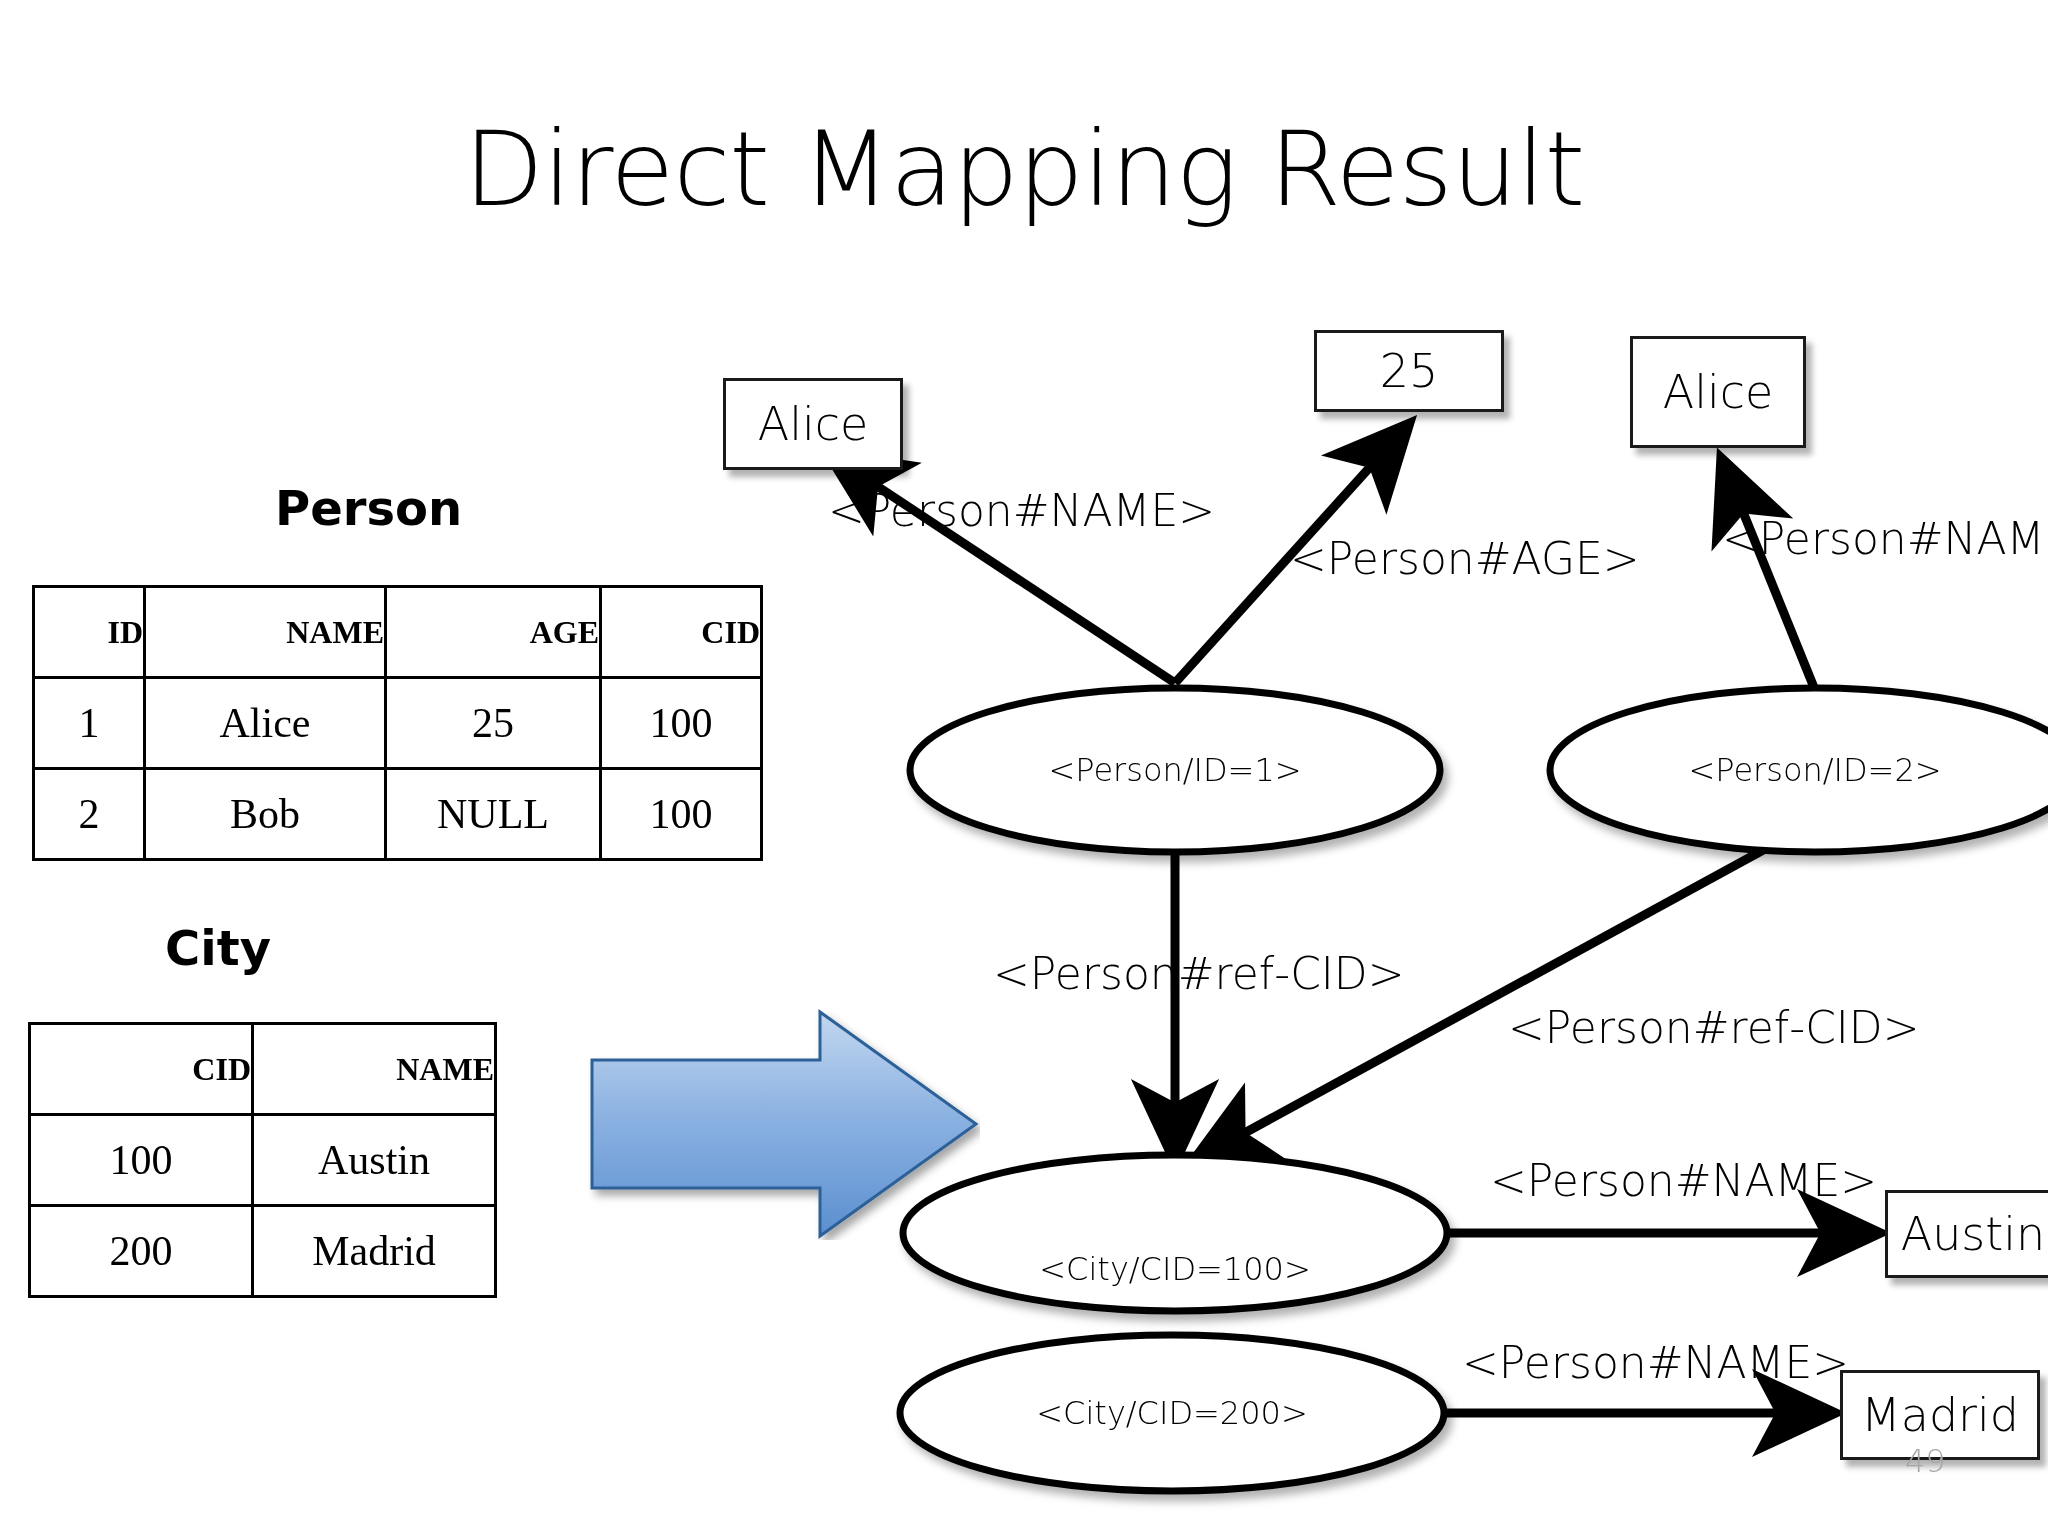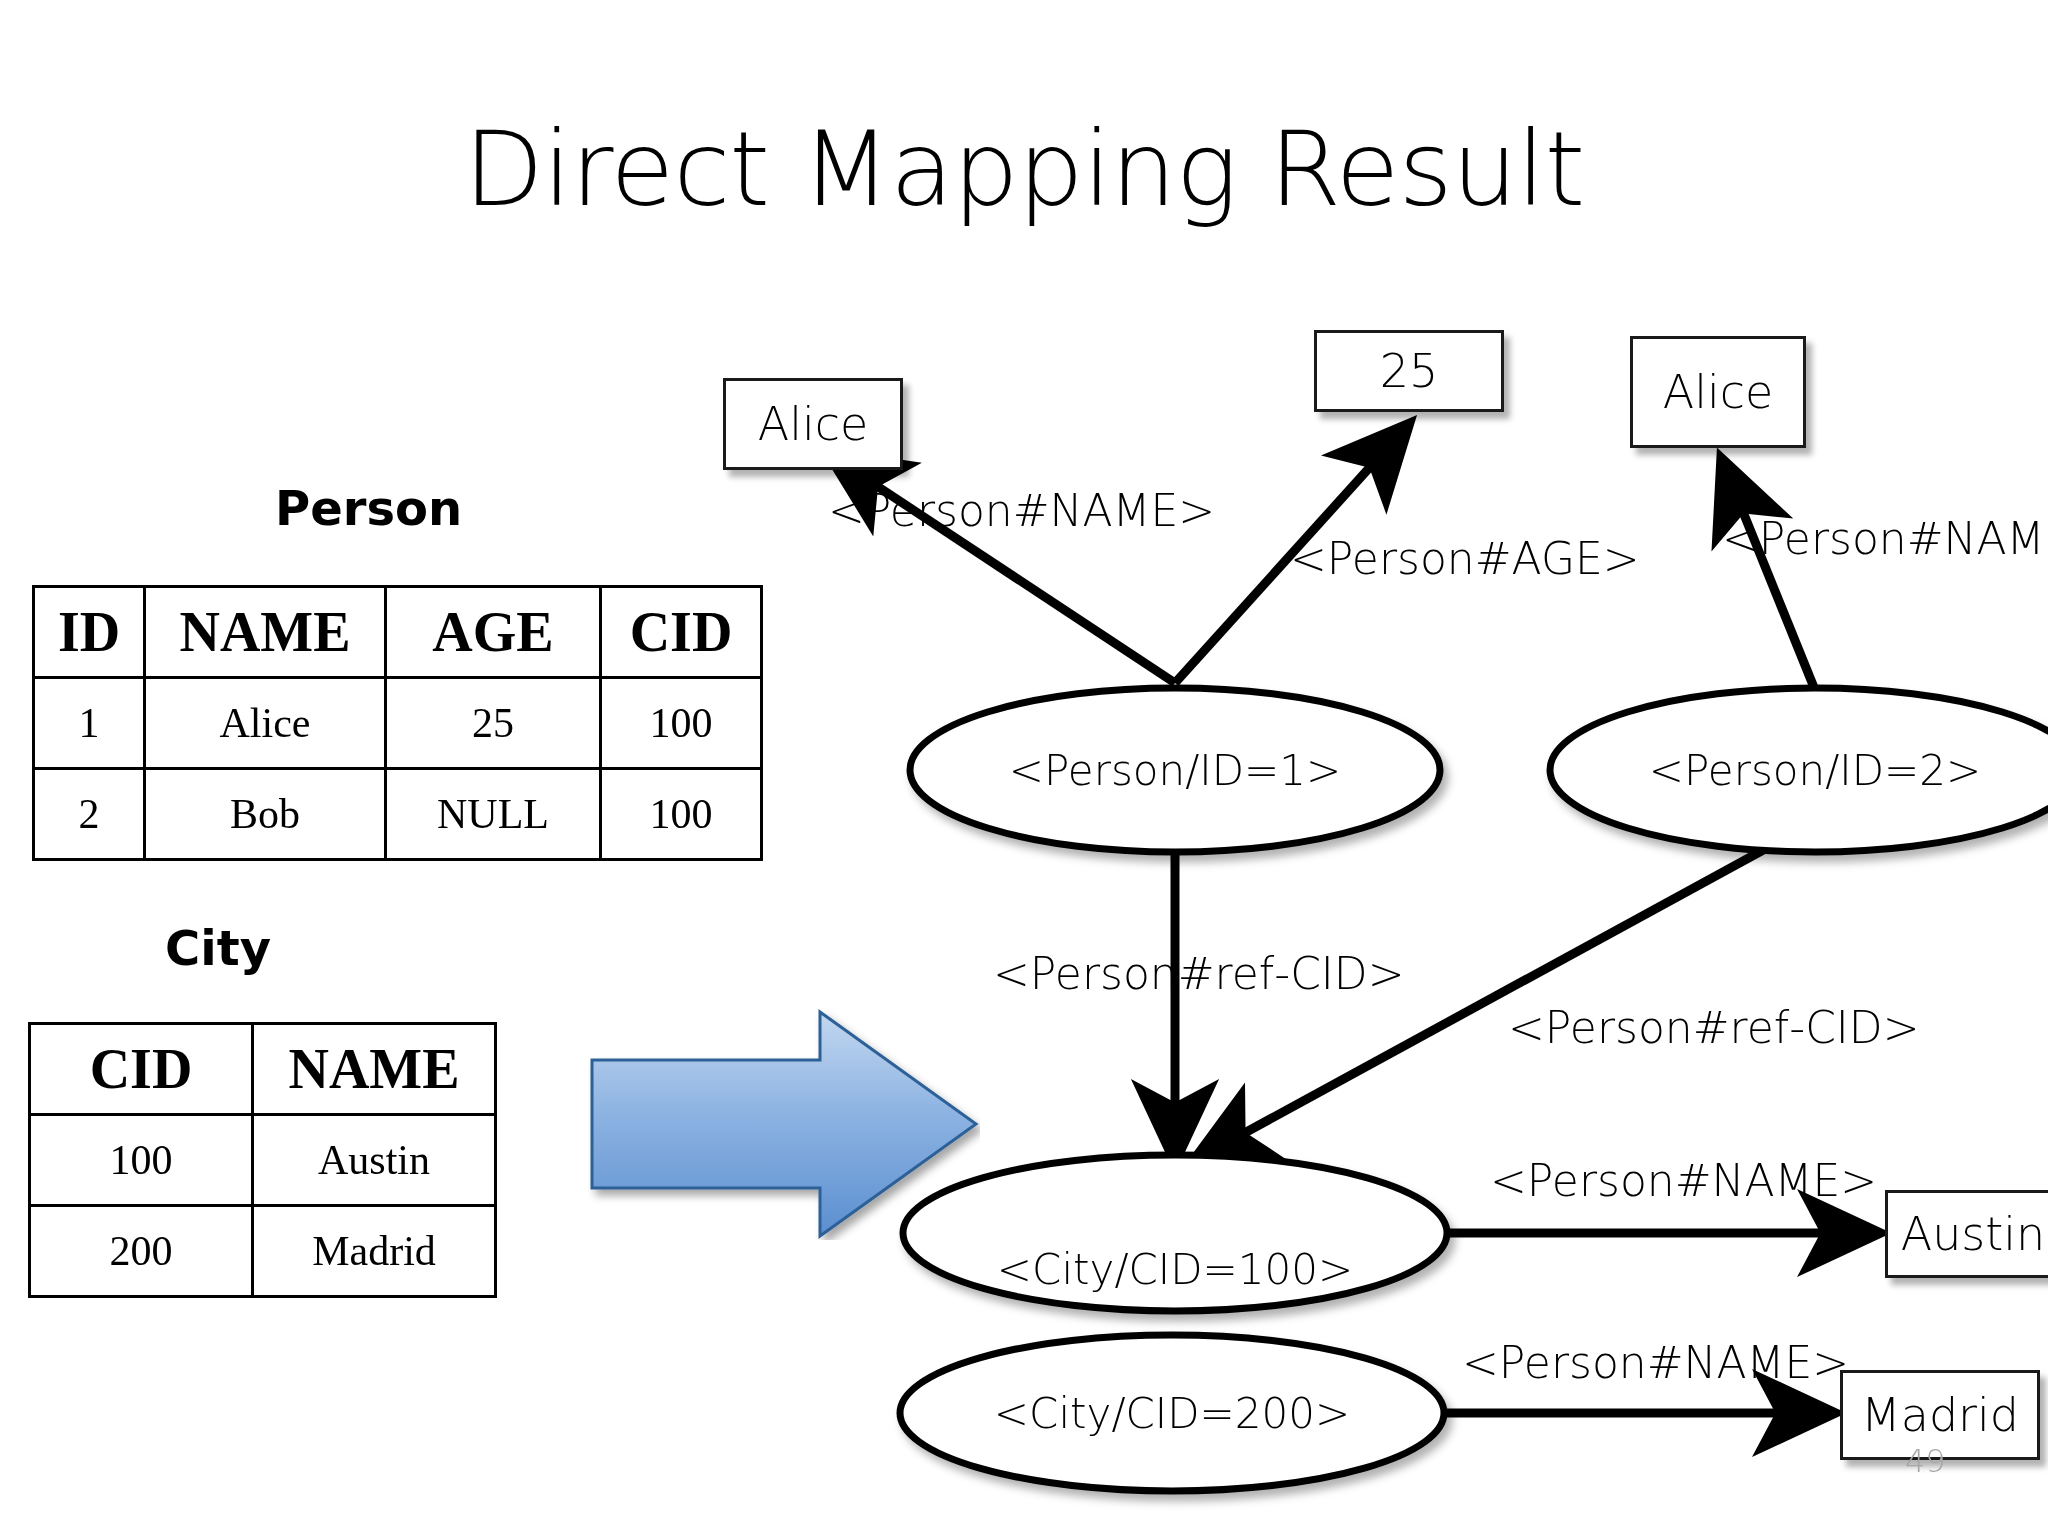--- a/index.html
+++ b/index.html
@@ -53,21 +53,22 @@
   }
   .rel-table td, .rel-table th {
     border: 3px solid #000000;
     text-align: center;
     color: #000000;
     padding: 0;
     line-height: 1;
   }
   .rel-table th {
     font-weight: bold;
-    font-size: 56px;
+    font-size: 32px;
+    text-align: right;
   }
   .rel-table td {
     font-weight: normal;
     font-size: 42px;
   }
   #person-table { left: 32px; top: 585px; }
   #person-table th, #person-table td { height: 88px; }
   #person-table .c-id   { width: 108px; }
   #person-table .c-name { width: 238px; }
   #person-table .c-age  { width: 212px; }
@@ -117,21 +118,21 @@
   #box-25       { left: 1314px; top: 330px;  width: 190px; height: 82px; }
   #box-alice-2  { left: 1630px; top: 336px;  width: 176px; height: 112px; }
   #box-austin   { left: 1885px; top: 1190px; width: 176px; height: 88px; }
   #box-madrid   { left: 1840px; top: 1370px; width: 200px; height: 90px; }
 
   
   .node-label {
     position: absolute;
     font-family: "DejaVu Sans", sans-serif;
     font-weight: 300;
-    font-size: 42px;
+    font-size: 32px;
     color: #000000;
     white-space: nowrap;
     text-align: center;
     transform: translate(-50%, -50%);
   }
 
   
   .edge-label {
     position: absolute;
     font-family: "DejaVu Sans", sans-serif;

